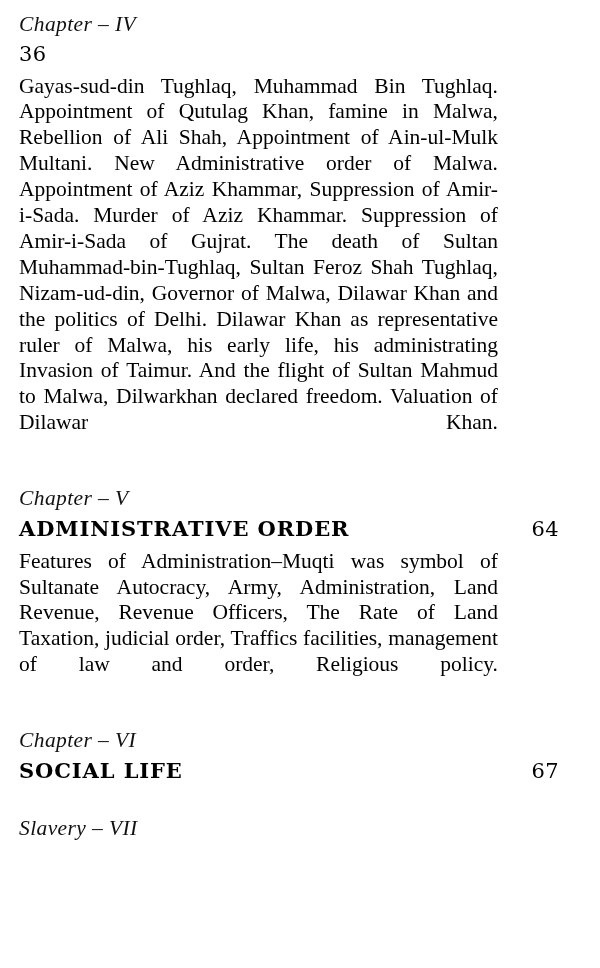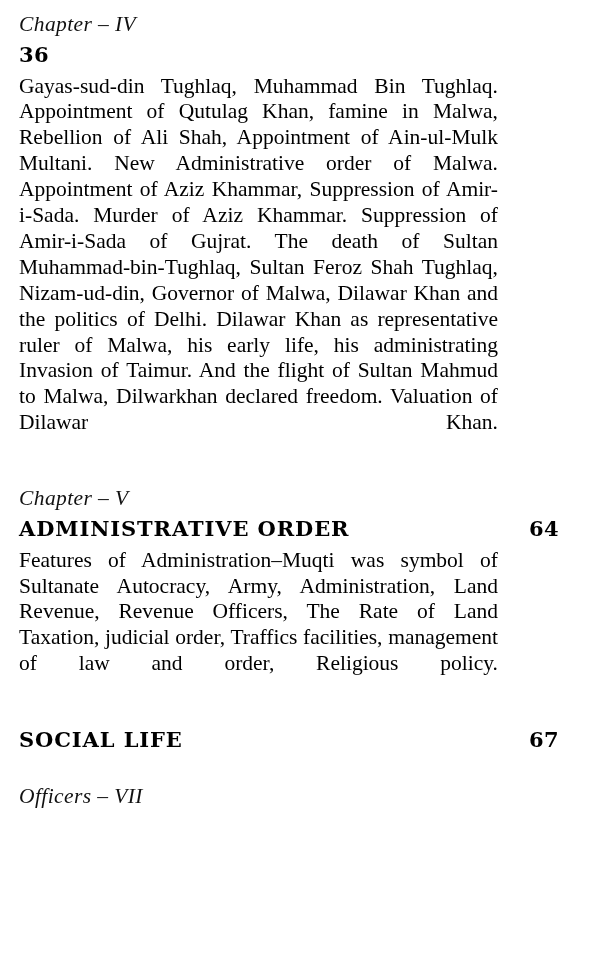--- a/index.html
+++ b/index.html
@@ -52,21 +52,21 @@
     font-weight: 700;
     font-size: 21px;
     letter-spacing: 0.9px;
     line-height: 1.0;
     color: #000000;
     white-space: nowrap;
   }
 
   .page-number {
     font-family: "DejaVu Serif", "Liberation Serif", serif;
-    font-weight: 700;
+    font-weight: 400;
     font-size: 21px;
     letter-spacing: 0.4px;
     line-height: 1.0;
     color: #000000;
     text-align: right;
     white-space: nowrap;
   }
 
   .chapter-desc {
     font-family: "Liberation Serif", "DejaVu Serif", serif;
@@ -119,24 +119,25 @@
   <div class="toc-entry" id="entry-1">
     <div class="chapter-label">Chapter – V</div>
     <div class="heading-row">
       <div class="chapter-title">ADMINISTRATIVE ORDER</div>
       <div class="page-number">64</div>
     </div>
     <p class="chapter-desc last-justify">Features of Administration–Muqti was symbol of Sultanate Autocracy, Army, Administration, Land Revenue, Revenue Officers, The Rate of Land Taxation, judicial order, Traffics facilities, management of law and order, Religious policy.</p>
   </div>
 
   <div class="toc-entry" id="entry-2">
+    <div class="chapter-label">Chapter – VI</div>
     <div class="heading-row">
       <div class="chapter-title">SOCIAL LIFE</div>
       <div class="page-number">67</div>
     </div>
   </div>
 
   <div class="toc-entry" id="entry-3">
-    <div class="chapter-label">Officers – VII</div>
+    <div class="chapter-label">Slavery – VII</div>
 
   </div>
 
 </div>
 
 </body></html>

